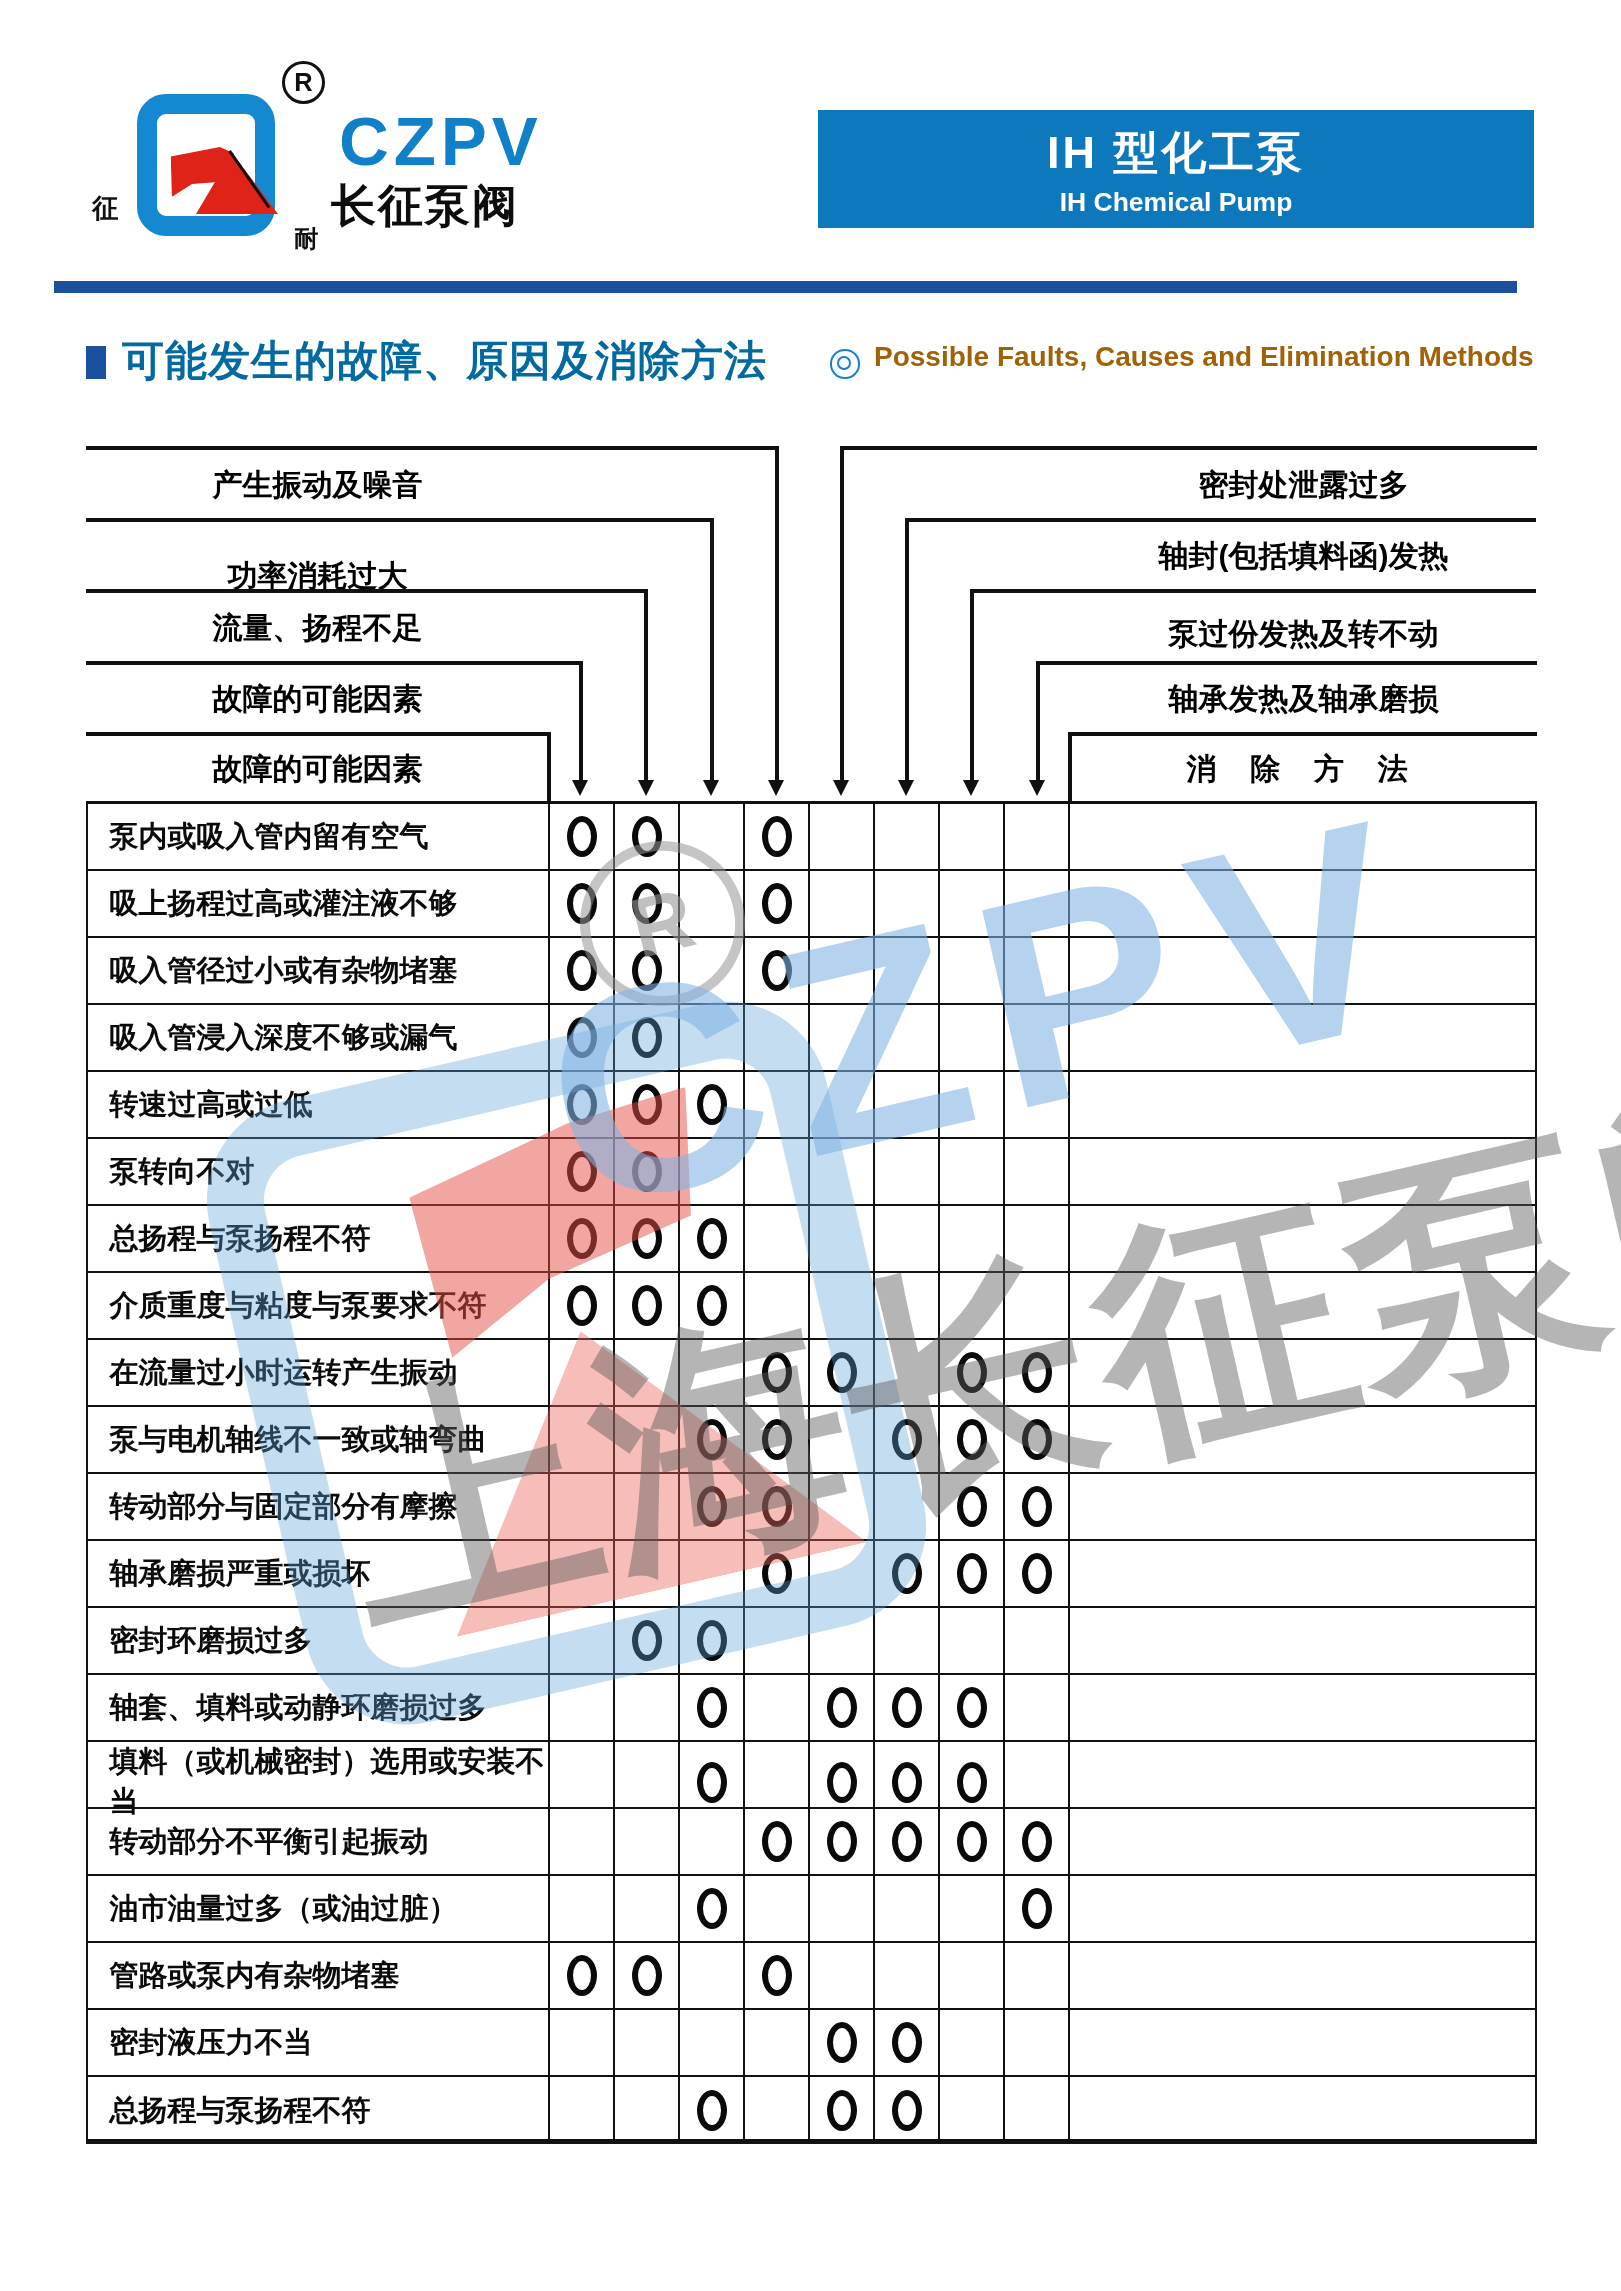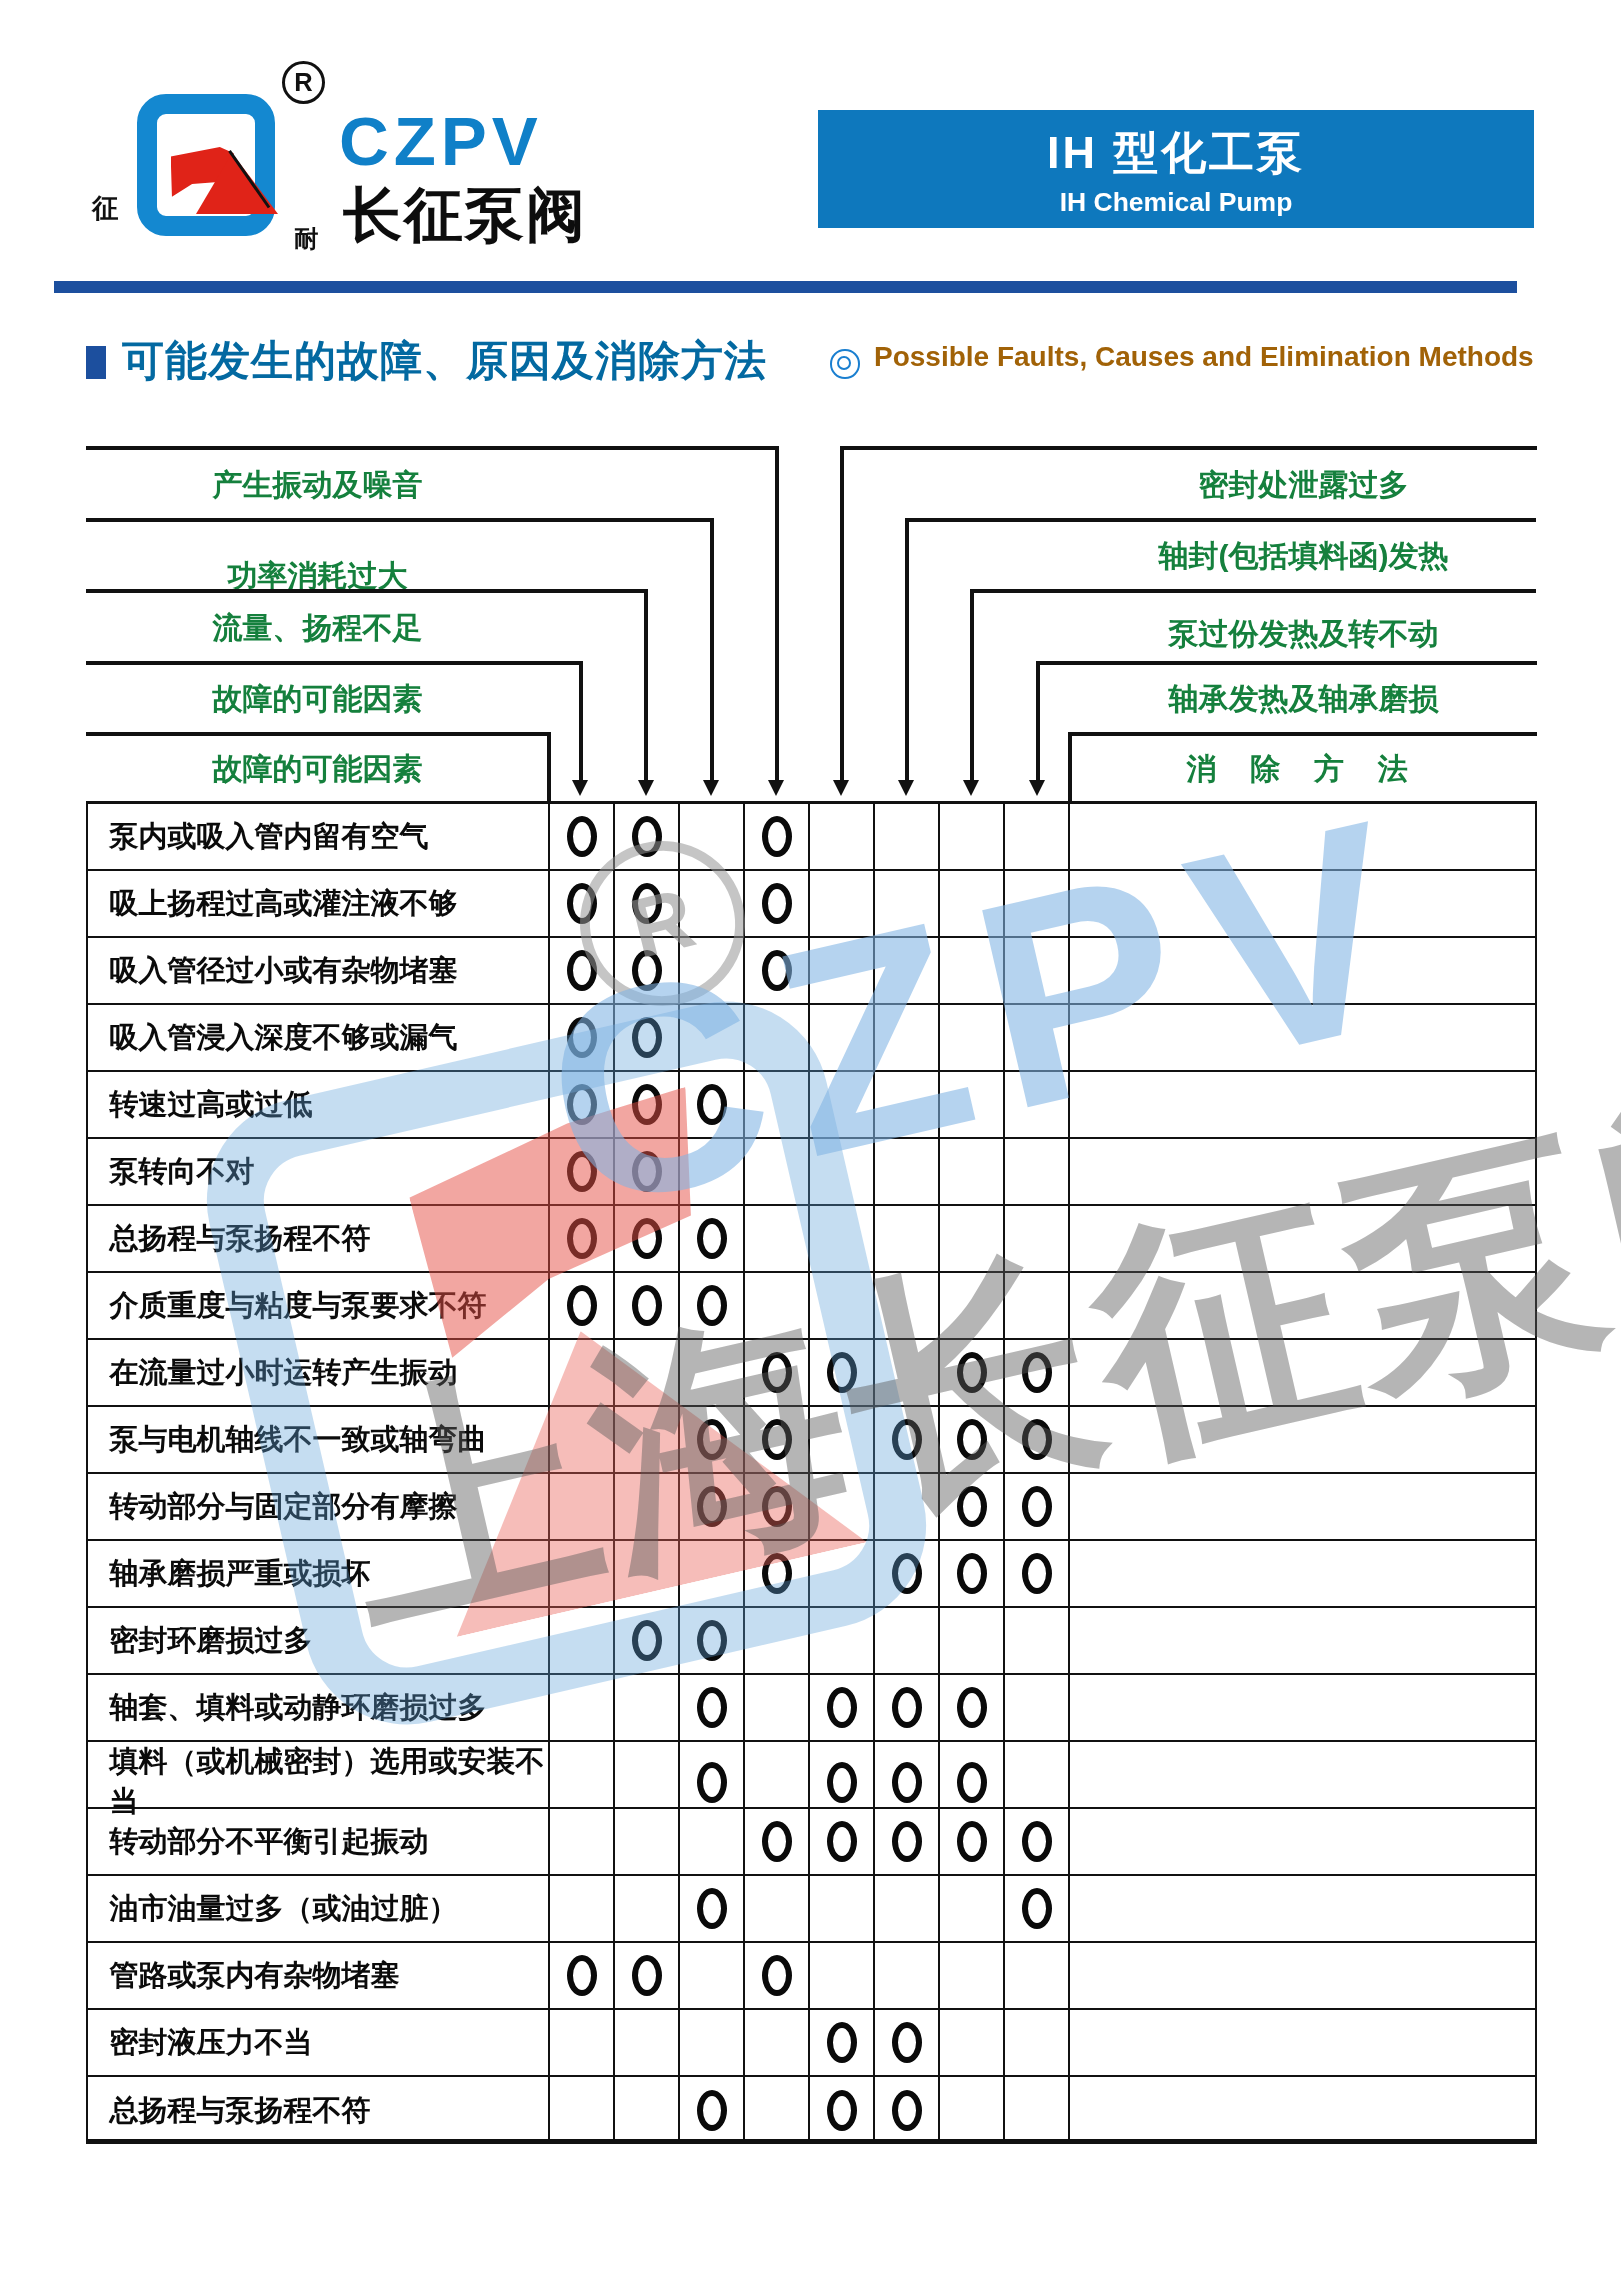--- a/index.html
+++ b/index.html
@@ -18,21 +18,21 @@
     clip-path:polygon(44% 0,100% 100%,0 100%);}
   .logo-tri-line{position:absolute;left:71px;top:37px;width:2.9px;height:69px;background:#111;
     transform:rotate(-35deg);transform-origin:top center;}
   .logo-reg{position:absolute;left:282px;top:61px;width:37px;height:37px;border:3.9px solid #111;
     border-radius:50%;display:flex;align-items:center;justify-content:center;
     font-size:25.5px;font-weight:bold;background:#fff;}
   .logo-char-l{position:absolute;left:92px;top:190px;font-size:26.5px;font-weight:bold;}
   .logo-char-r{position:absolute;left:294px;top:222px;font-size:24.5px;font-weight:bold;}
   .logo-en{position:absolute;left:339px;top:102px;font-size:69px;font-weight:bold;
     color:#1080c8;letter-spacing:4.9px;}
-  .logo-zh{position:absolute;left:343px;top:176px;font-size:59px;font-weight:bold;
+  .logo-zh{position:absolute;left:331px;top:176px;font-size:45px;font-weight:bold;
     color:#0d0d0d;letter-spacing:2px;}
 
   
   .title-bar{position:absolute;left:818px;top:110px;width:716px;height:118px;
     background:#0e78bd;color:#fff;text-align:center;}
   .title-zh{font-size:45px;font-weight:bold;margin-top:12.7px;letter-spacing:2.9px;}
   .title-en{font-size:26.5px;font-weight:bold;margin-top:3.9px;}
 
   .navy-rule{position:absolute;left:54px;top:281px;width:1463px;height:11.8px;background:#1c4f9e;}
 
@@ -45,21 +45,21 @@
   .sec-icon::after{content:"";position:absolute;left:4.9px;top:4.9px;width:9.8px;height:9.8px;
     border:2.9px solid #1a7fd0;border-radius:50%;}
   .sec-en{position:absolute;left:874px;top:341px;font-size:28px;font-weight:600;color:#a16207;}
 
   
   .ftable{position:absolute;left:86px;top:446px;width:1451px;height:1698px;}
   .hline{position:absolute;height:3.9px;background:#111;}
   .vdrop{position:absolute;width:3.9px;background:#111;}
   .arrowhead{position:absolute;width:0;height:0;border-left:8.8px solid transparent;
     border-right:8.8px solid transparent;border-top:16.7px solid #111;}
-  .hlabel{position:absolute;text-align:center;font-size:30px;font-weight:bold;color:#15803d;
+  .hlabel{position:absolute;text-align:center;font-size:30px;font-weight:bold;color:#000000;
     line-height:45px;}
   .hlabel.spread{letter-spacing:12.7px;}
 
   .tbody{position:absolute;left:0;top:355px;width:1451px;height:1343px;box-sizing:border-box;
     border-top:3.9px solid #111;border-bottom:5.9px solid #111;
     border-left:2.9px solid #111;border-right:2.9px solid #111;}
   .trow{display:grid;grid-template-columns:460px repeat(8,65px) 1fr;height:67px;
     box-sizing:border-box;border-bottom:2px solid #111;}
   .trow:last-child{border-bottom:none;}
   .cell{box-sizing:border-box;border-left:2px solid #111;display:flex;

